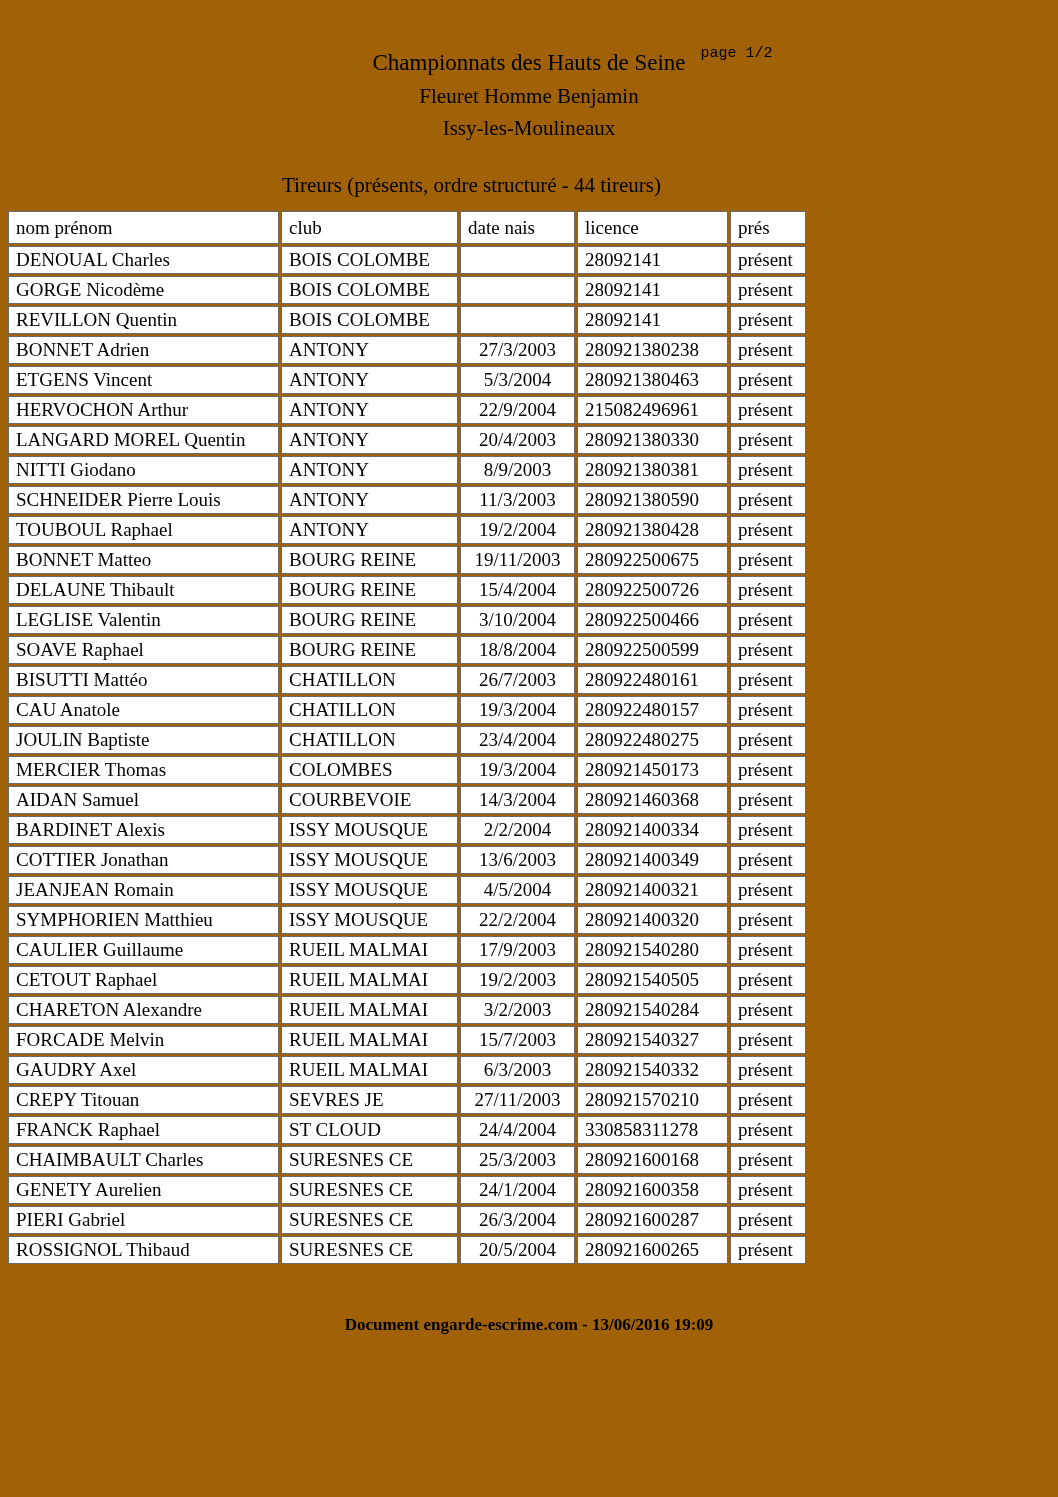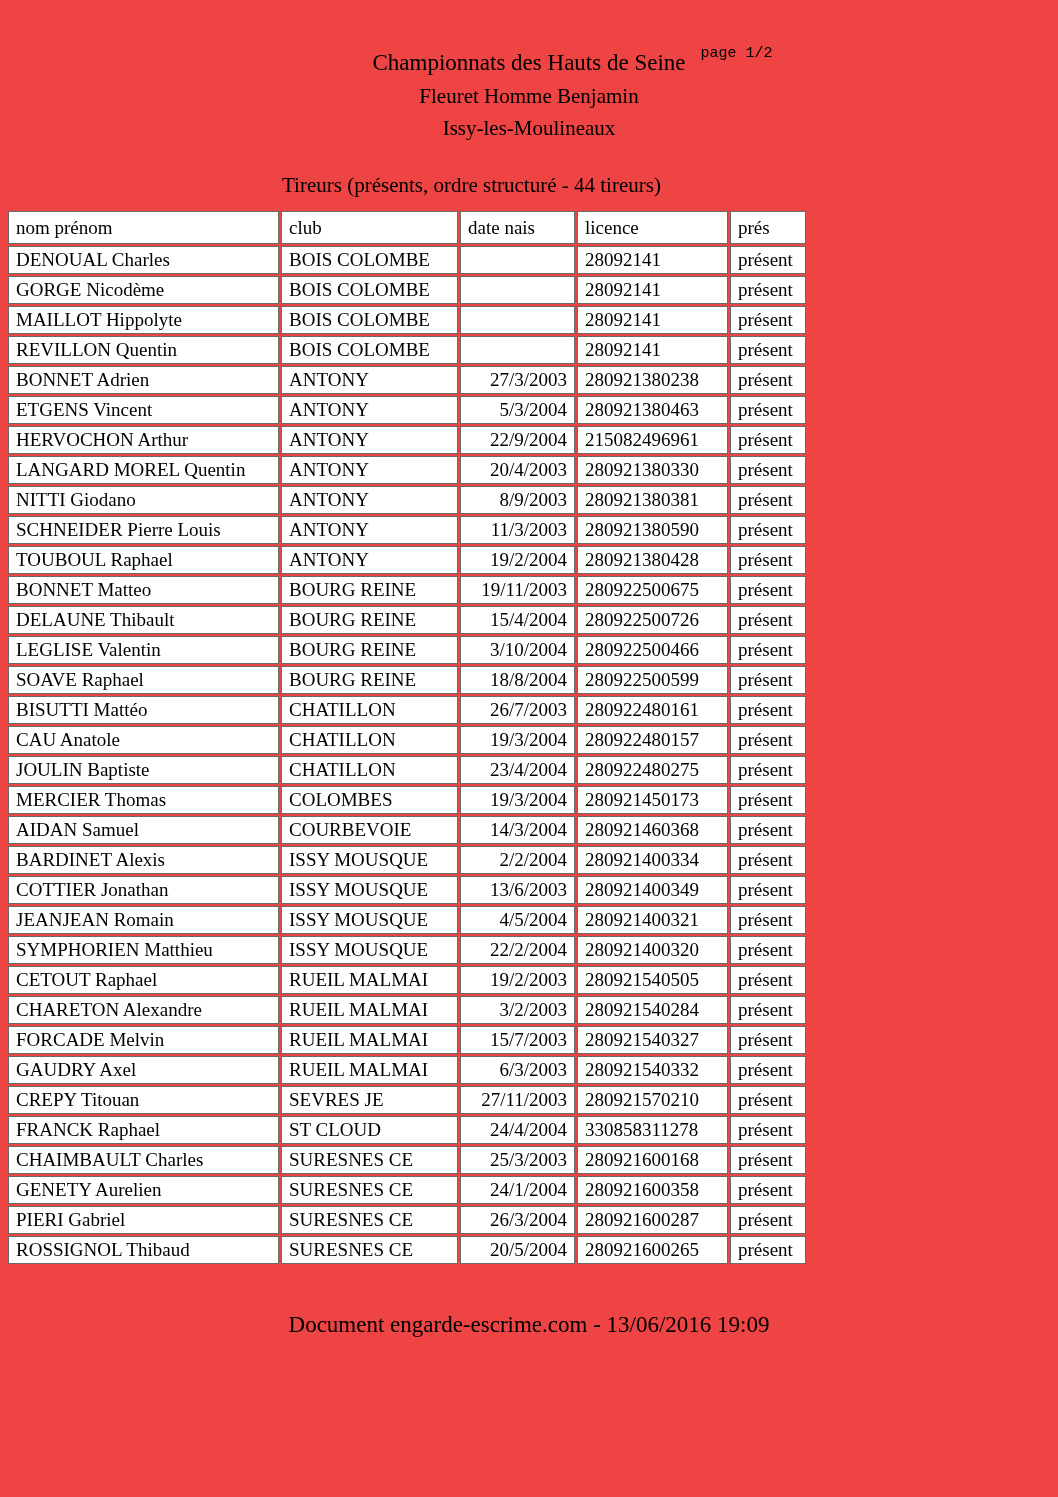--- a/index.html
+++ b/index.html
@@ -6,21 +6,21 @@
     margin: 0;
     padding: 0;
     background: #ffffff;
     color: #000000;
     font-family: "Liberation Serif", "DejaVu Serif", serif;
   }
   .page {
     position: relative;
     width: 1058px;
     height: 1497px;
-    background: #ef4444;
+    background: #a16207;
     overflow: hidden;
   }
   .doc-header {
     padding-top: 46px;
     text-align: center;
   }
   .doc-title-wrap {
     display: inline-block;
     position: relative;
   }
@@ -66,31 +66,32 @@
     font-size: 19px;
     font-weight: normal;
     padding: 1px 7px;
     white-space: nowrap;
     overflow: hidden;
     background: #ffffff;
   }
   table.roster th { height: 33px; text-align: left; }
   table.roster td { height: 28px; }
   .al-left  { text-align: left; }
-  .al-right { text-align: right; }
+  .al-right { text-align: center; }
   col.c-name    { width: 271px; }
   col.c-club    { width: 177px; }
   col.c-birth   { width: 115px; }
   col.c-licence { width: 151px; }
   col.c-present { width: 76px; }
   .doc-footer {
     margin-top: 48px;
     text-align: center;
-    font-size: 23px;
+    font-size: 17px;
     line-height: 22px;
+    font-weight: bold;
   }
 </style>
 </head>
 <body>
 
 <div class="page">
 
   <div class="doc-header">
     <div class="doc-title-wrap">
       <h1 class="doc-title">Championnats des Hauts de Seine</h1>
@@ -128,27 +129,20 @@
           <td class="al-left">présent</td>
         </tr>
         <tr>
           <td class="al-left">GORGE Nicodème</td>
           <td class="al-left">BOIS COLOMBE</td>
           <td class="al-right"></td>
           <td class="al-left">28092141</td>
           <td class="al-left">présent</td>
         </tr>
         <tr>
-          <td class="al-left">MAILLOT Hippolyte</td>
-          <td class="al-left">BOIS COLOMBE</td>
-          <td class="al-right"></td>
-          <td class="al-left">28092141</td>
-          <td class="al-left">présent</td>
-        </tr>
-        <tr>
           <td class="al-left">REVILLON Quentin</td>
           <td class="al-left">BOIS COLOMBE</td>
           <td class="al-right"></td>
           <td class="al-left">28092141</td>
           <td class="al-left">présent</td>
         </tr>
         <tr>
           <td class="al-left">BONNET Adrien</td>
           <td class="al-left">ANTONY</td>
           <td class="al-right">27/3/2003</td>
@@ -282,20 +276,27 @@
           <td class="al-left">présent</td>
         </tr>
         <tr>
           <td class="al-left">SYMPHORIEN Matthieu</td>
           <td class="al-left">ISSY MOUSQUE</td>
           <td class="al-right">22/2/2004</td>
           <td class="al-left">280921400320</td>
           <td class="al-left">présent</td>
         </tr>
         <tr>
+          <td class="al-left">CAULIER Guillaume</td>
+          <td class="al-left">RUEIL MALMAI</td>
+          <td class="al-right">17/9/2003</td>
+          <td class="al-left">280921540280</td>
+          <td class="al-left">présent</td>
+        </tr>
+        <tr>
           <td class="al-left">CETOUT Raphael</td>
           <td class="al-left">RUEIL MALMAI</td>
           <td class="al-right">19/2/2003</td>
           <td class="al-left">280921540505</td>
           <td class="al-left">présent</td>
         </tr>
         <tr>
           <td class="al-left">CHARETON Alexandre</td>
           <td class="al-left">RUEIL MALMAI</td>
           <td class="al-right">3/2/2003</td>

